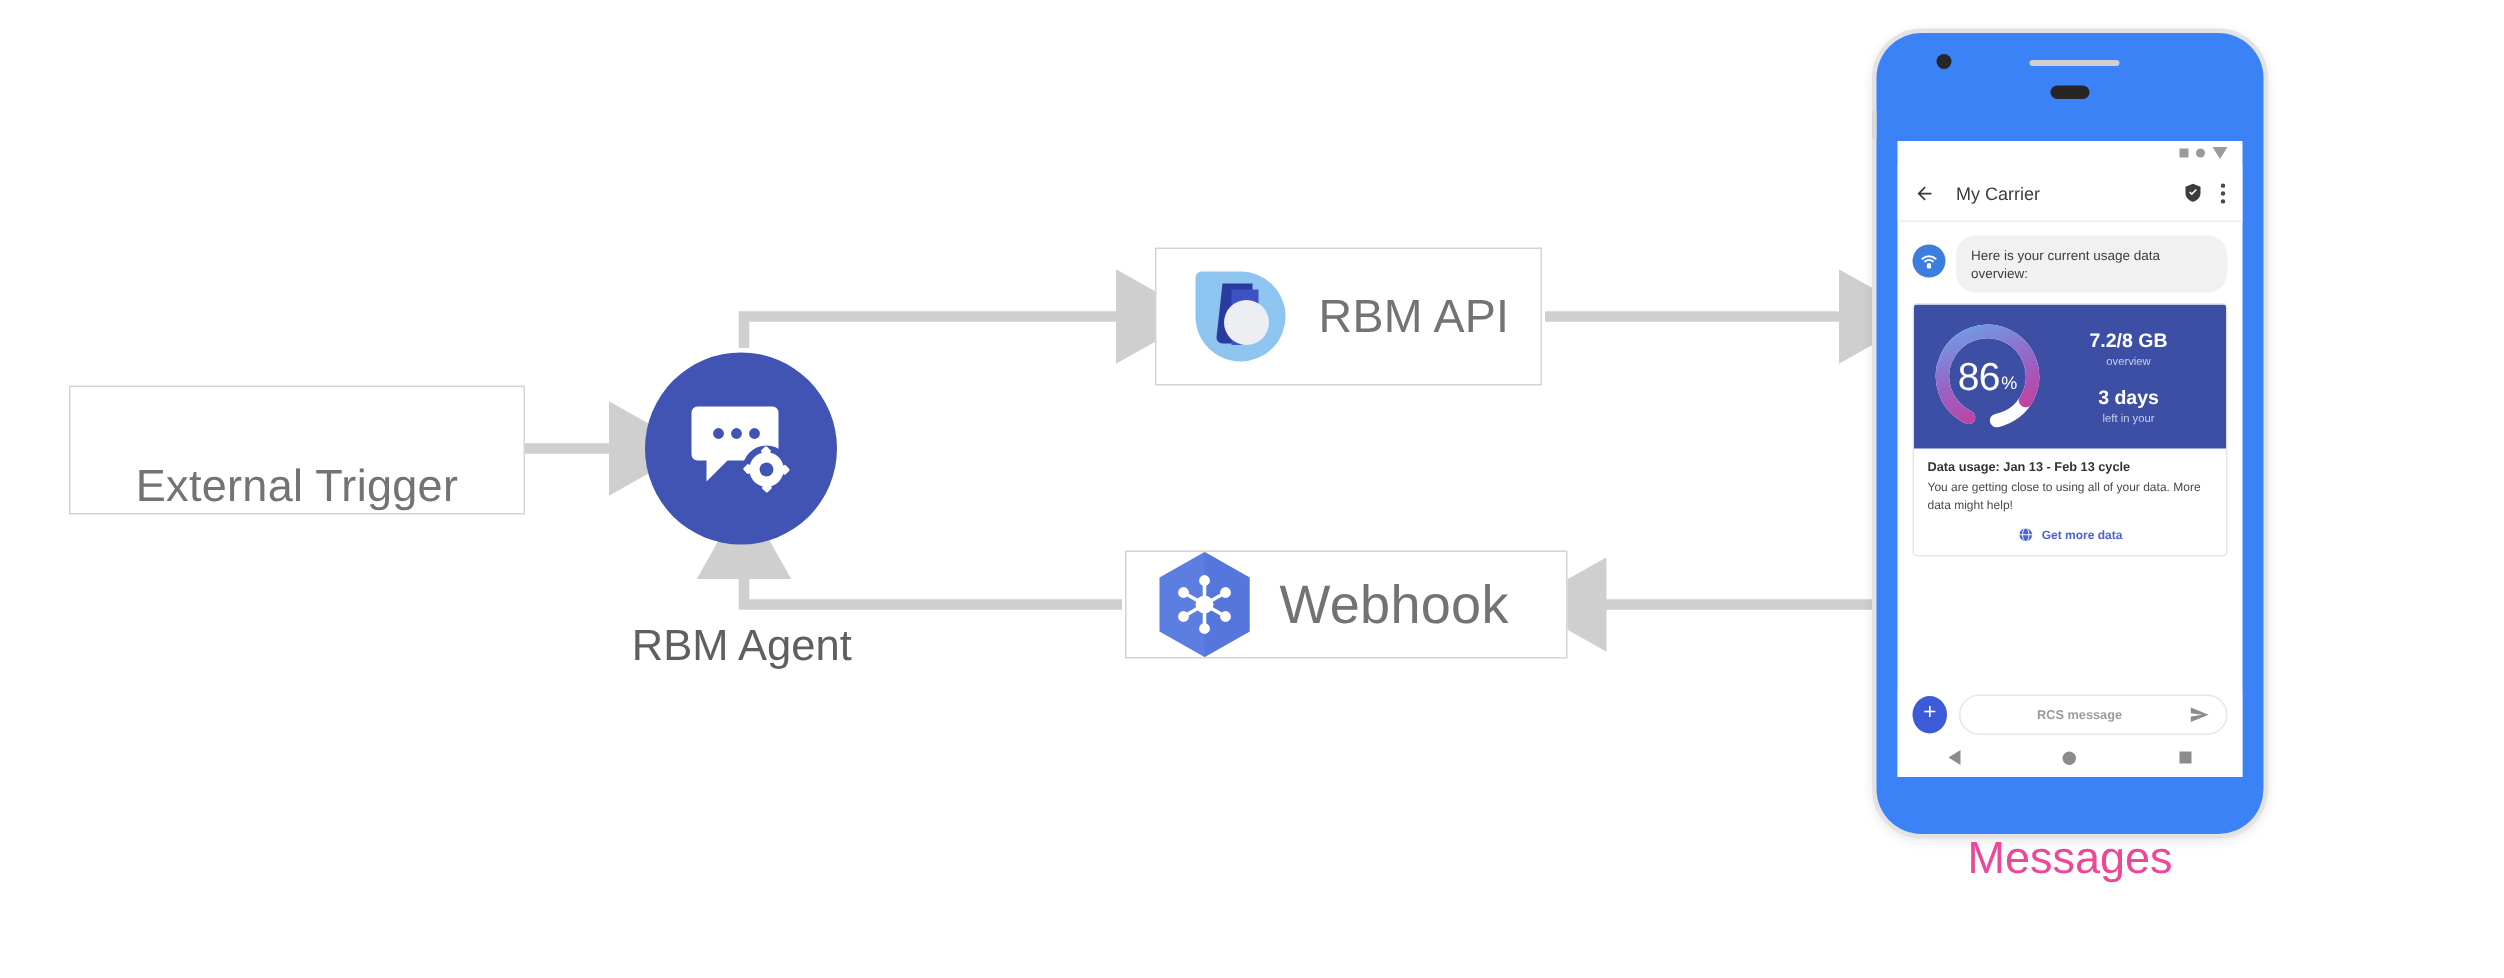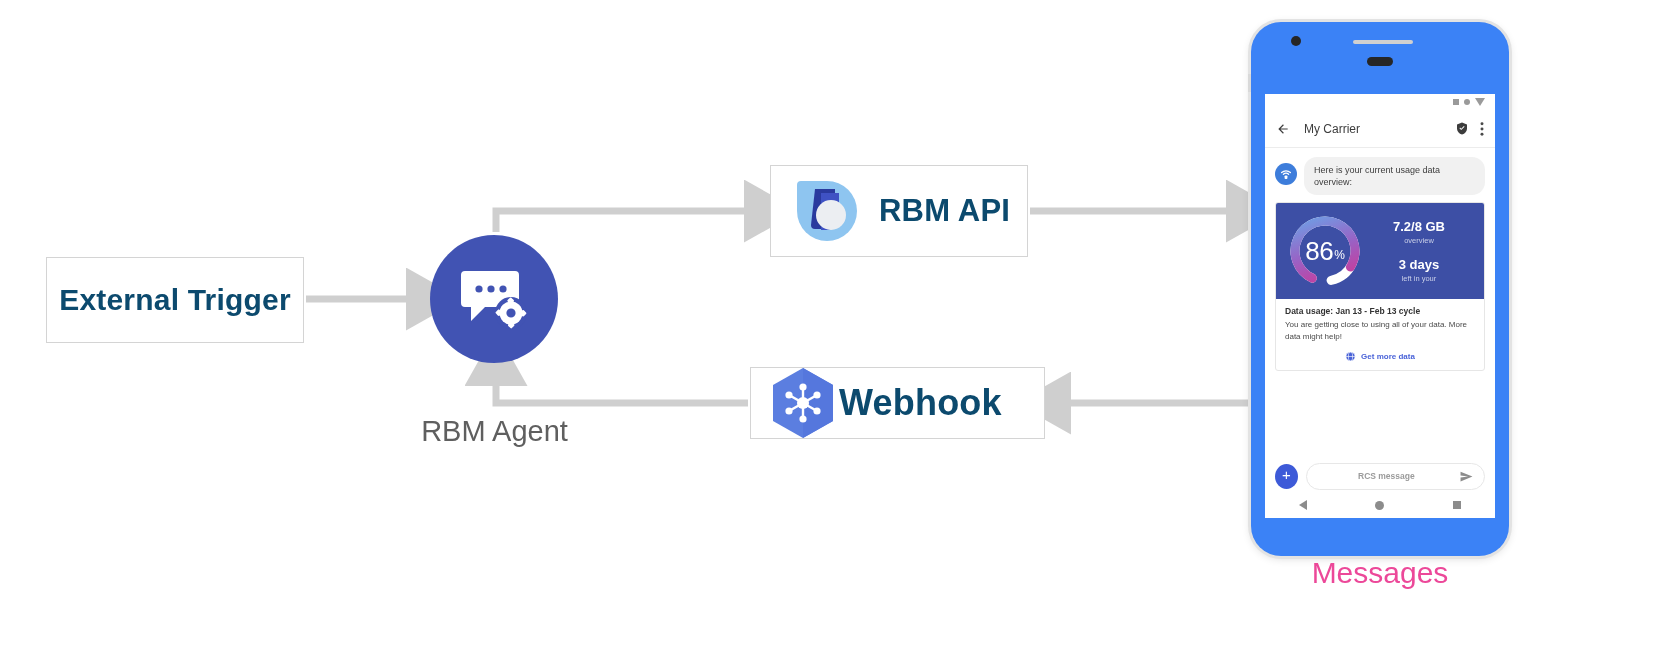--- a/index.html
+++ b/index.html
@@ -3,29 +3,29 @@
 <meta charset="utf-8">
 <style>
   html,body{margin:0;padding:0;background:#fff;}
   body{width:1669px;height:652px;position:relative;overflow:hidden;
        font-family:"Liberation Sans",sans-serif;}
   .stage{position:absolute;inset:0;}
 
   
   .box{position:absolute;border:1.5px solid #d4d4d4;background:#fff;
        display:flex;align-items:center;box-sizing:border-box;}
-  .box-label{color:#0c4a6e;font-weight:700;letter-spacing:.2px;white-space:nowrap;}
-
-  #external-trigger{left:46px;top:257px;width:258px;height:86px;justify-content:center;}
+  .box-label{color:#737373;font-weight:400;letter-spacing:.2px;white-space:nowrap;}
+
+  #external-trigger{left:46px;top:257px;width:304px;height:86px;justify-content:center;align-items:flex-end;}
   #external-trigger .box-label{font-size:30px;}
 
   #rbm-api-box{left:770px;top:165px;width:258px;height:92px;padding-left:22px;gap:18px;}
   #rbm-api-box .box-label{font-size:31px;}
 
-  #webhook-box{left:750px;top:367px;width:295px;height:72px;padding-left:16px;}
+  #webhook-box{left:750px;top:367px;width:295px;height:72px;padding-left:16px;gap:14px;}
   #webhook-box .box-label{font-size:36px;}
 
   
   #rbm-agent{position:absolute;left:430px;top:235px;width:128px;height:128px;
              border-radius:50%;background:#4153b3;display:flex;align-items:center;
              justify-content:center;}
   #rbm-agent-label{position:absolute;left:412px;top:415px;width:165px;text-align:center;
                    font-size:29px;font-weight:300;color:#5f5f5f;}
 
   

